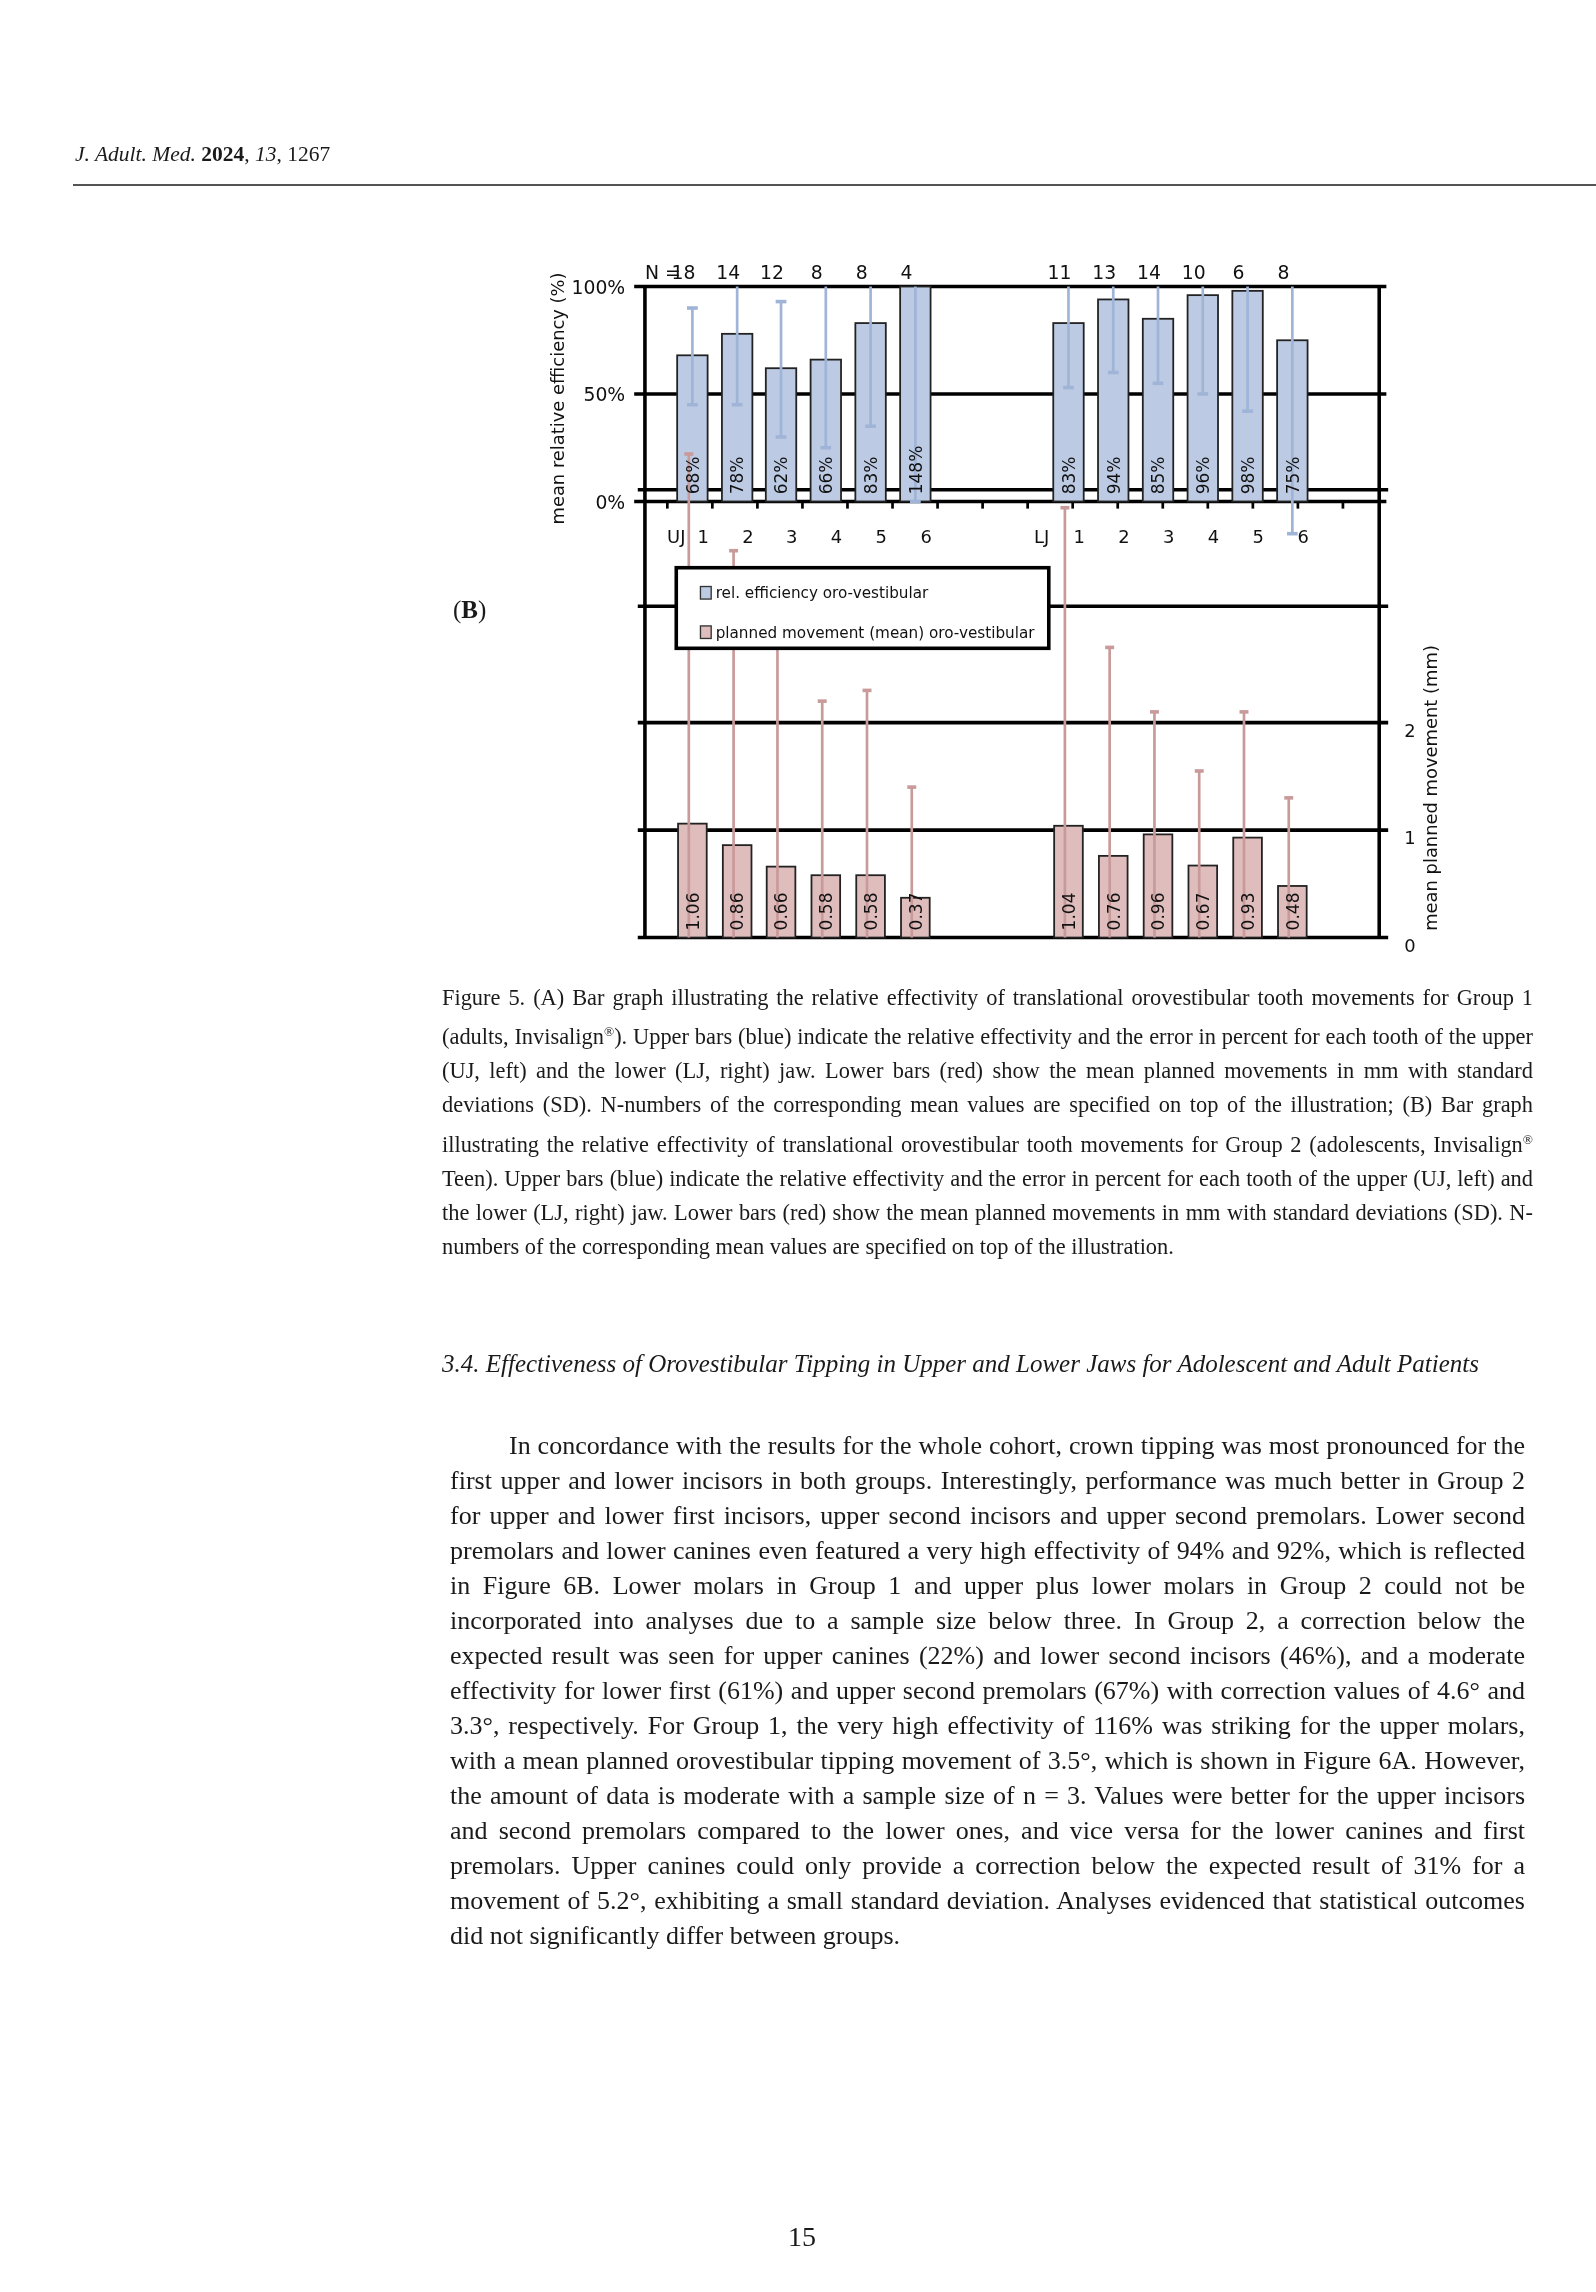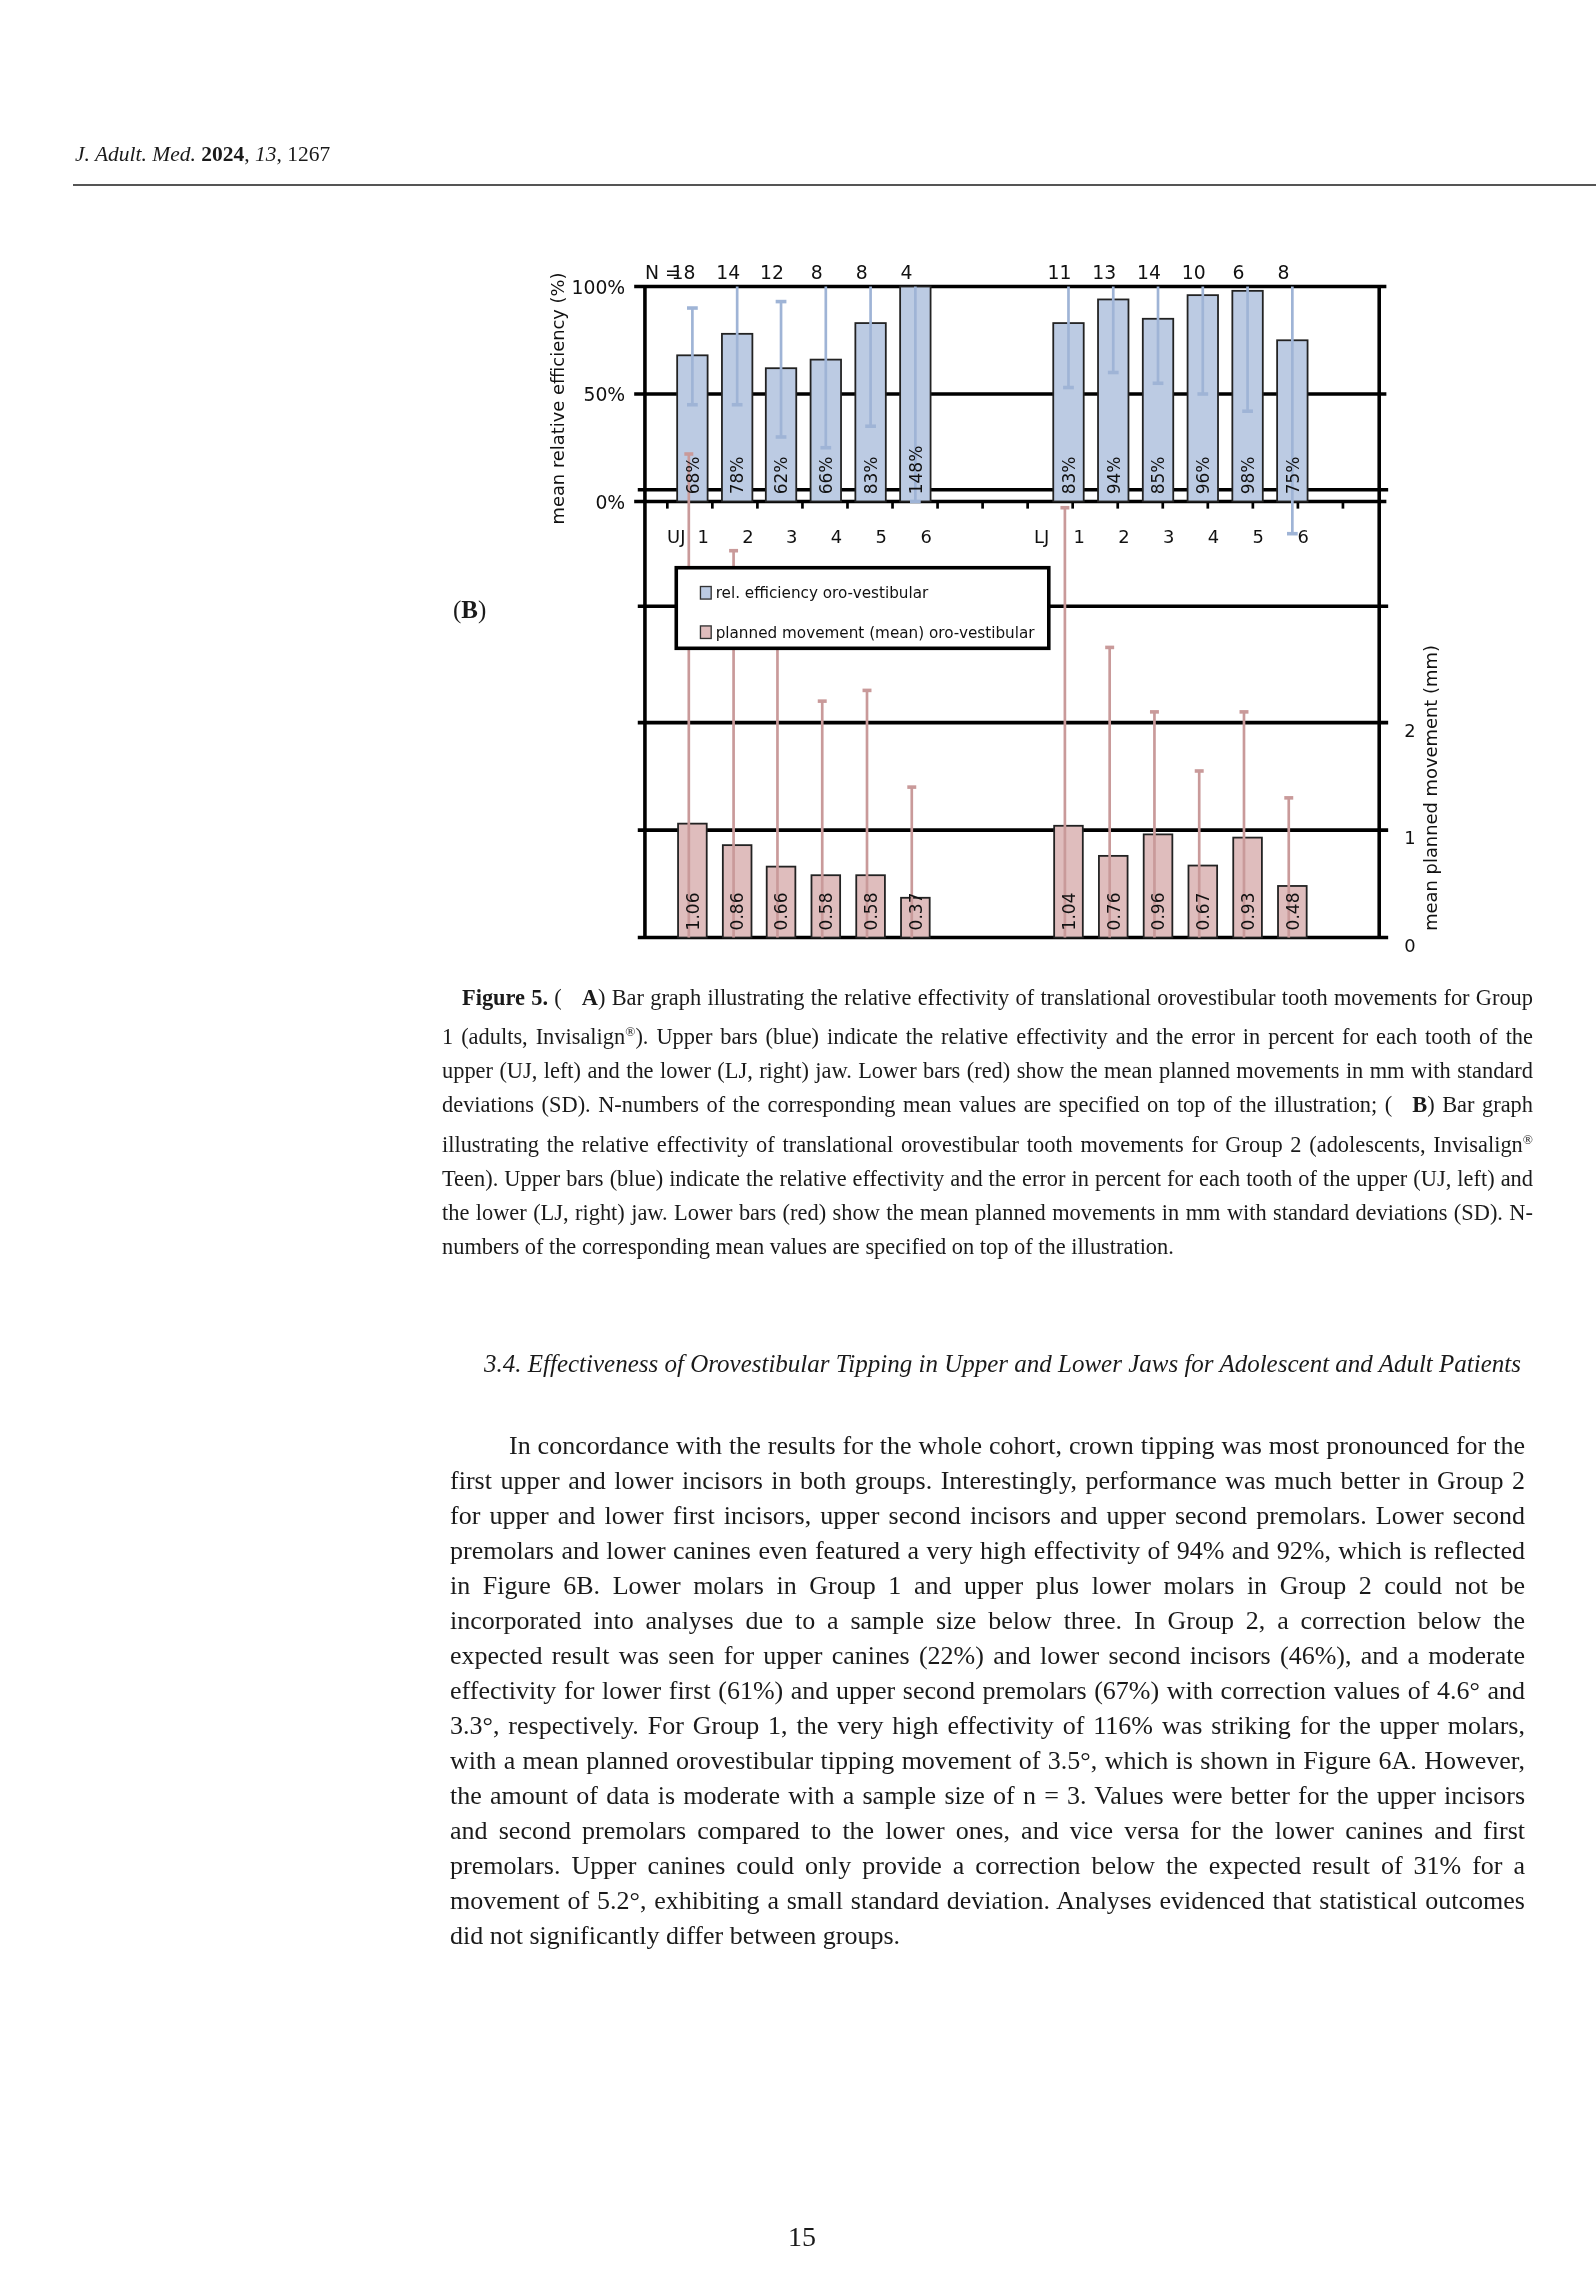--- a/index.html
+++ b/index.html
@@ -7,22 +7,22 @@
          font-family:"Liberation Serif", "DejaVu Serif", serif; }
   .running-head { position:absolute; left:75px; top:142px; font-size:21.5px; }
   .running-head i { font-style:italic; }
   .running-head b { font-weight:bold; }
   .head-rule { position:absolute; left:73px; top:184px; width:1523px; height:1.8px; background:#555; }
   .panel-label { position:absolute; left:453px; top:596px; font-size:25px; }
   .panel-label b { font-weight:bold; }
   #chart { position:absolute; left:0; top:0; width:1597px; height:985px; pointer-events:none; }
   #chart text { font-family:"DejaVu Sans","Liberation Sans",sans-serif; fill:#111; }
   .caption { position:absolute; left:442px; top:981px; width:1091px; font-size:22.4px; line-height:34px; text-align:justify; }
-  .caption b { font-weight:bold;margin-left:20px; }
-  .section-title { position:absolute; left:442px; top:1352px; width:1091px; font-size:25px; font-style:italic; line-height:23px;margin-left:42px; }
+  .caption b { font-weight:normal; }
+  .section-title { position:absolute; left:442px; top:1352px; width:1091px; font-size:25px; font-style:italic; line-height:23px; }
   .body-text { position:absolute; left:442px; top:1420px; width:1091px; font-size:26px; line-height:35px; text-align:justify; }
   .body-text p { margin:8px; text-indent:59px; }
   .page-num { position:absolute; left:788px; top:2221px; font-size:28px; }
 </style>
 </head>
 <body>
 
 <div class="running-head">
   <i>J. Adult. Med.</i>
   <b>2024</b><span>, </span><i>13</i><span>, </span><span>1267</span>

